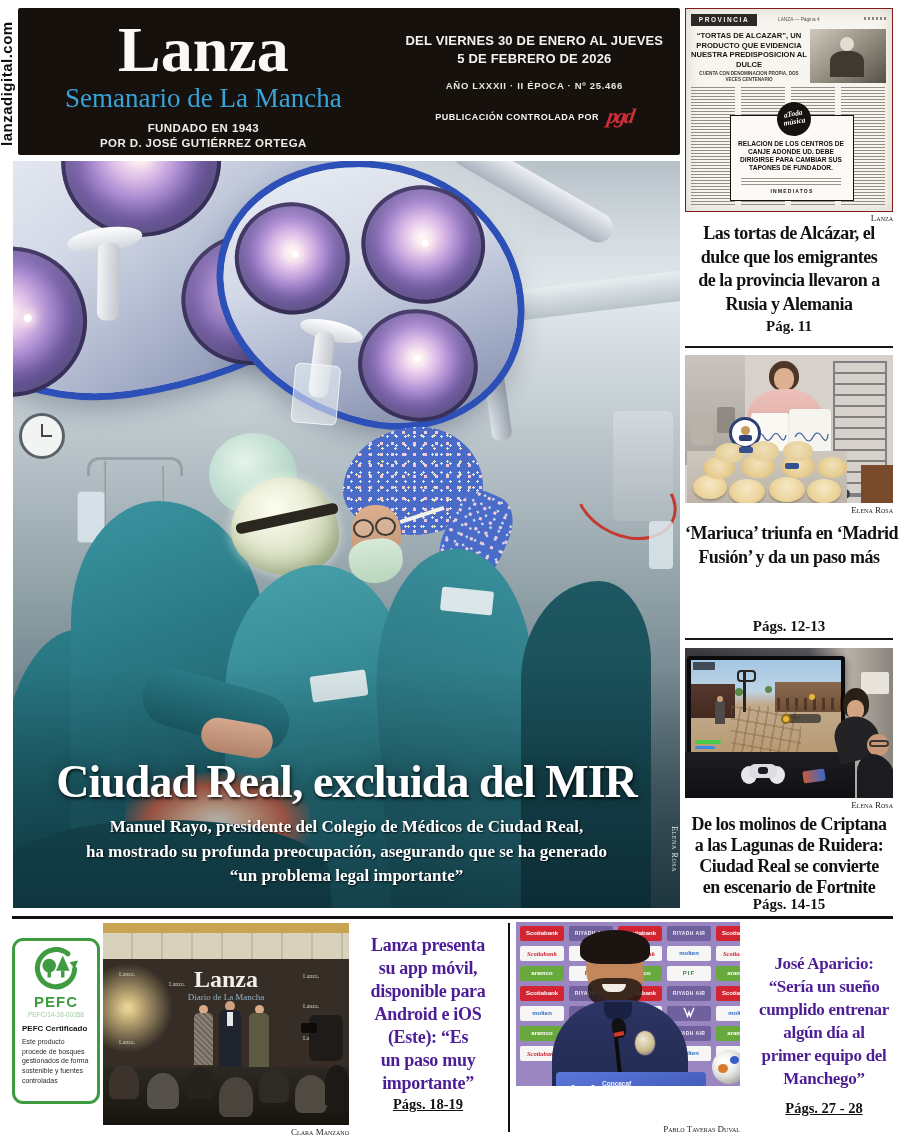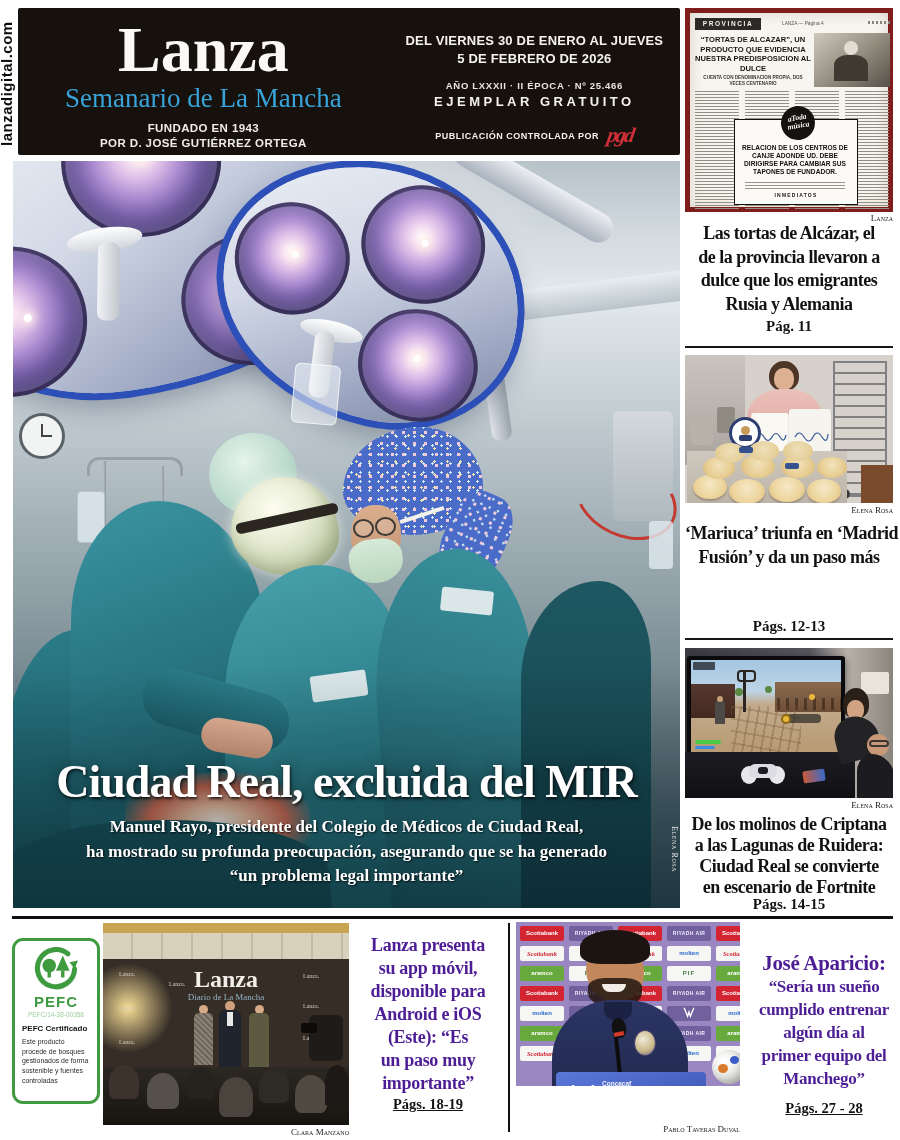--- a/index.html
+++ b/index.html
@@ -45,21 +45,21 @@
     font:400 8px "Liberation Serif",serif;color:#e4e4e4;letter-spacing:.6px;font-variant:small-caps;}
   
   .sb-head{position:absolute;left:685px;width:208px;text-align:center;color:#121212;}
   .sb-head span{display:block;font:700 18px/23.5px "Liberation Serif","DejaVu Serif",serif;letter-spacing:-.5px;white-space:nowrap;}
   .sb-page{position:absolute;left:685px;width:208px;text-align:center;font:700 15px "Liberation Serif",serif;color:#121212;}
   .sb-rule{position:absolute;left:685px;width:208px;border-top:2px solid #161616;}
   .credit{position:absolute;font:400 9px "Liberation Serif",serif;font-variant:small-caps;color:#222;text-align:right;}
   .photo-box{position:absolute;overflow:hidden;}
   
   .clipping{position:absolute;left:685px;top:8px;width:208px;height:204px;background:#f7f5ef;
-    border:5px solid #7f1d1d;box-sizing:border-box;box-shadow:inset 0 0 14px rgba(120,110,90,.25);}
+    border:1px solid #7f1d1d;box-sizing:border-box;box-shadow:inset 0 0 14px rgba(120,110,90,.25);}
   .clip-col{position:absolute;background:repeating-linear-gradient(180deg,#948e84 0 1px,transparent 1px 3px);}
   .clip-ad{position:absolute;left:44px;top:106px;width:122px;height:84px;background:#fbfaf6;border:1.5px solid #15120e;}
   
   .bottom-rule{position:absolute;left:12px;top:916px;width:881px;height:3px;background:#101010;}
   .vdiv{position:absolute;left:508px;top:923px;width:2px;height:209px;background:#101010;}
   .story-lines span{display:block;font:700 18px/23px "Liberation Serif","DejaVu Serif",serif;color:#4c1d95;letter-spacing:-.3px;white-space:nowrap;}
   .story-page{font:700 14.5px "Liberation Serif",serif;color:#131313;text-decoration:underline;}
   
   .pefc{position:absolute;left:12px;top:938px;width:88px;height:166px;border:3px solid #3f9b3f;border-radius:11px;
     background:#fff;text-align:center;box-sizing:border-box;padding-top:6px;}
@@ -93,21 +93,20 @@
         <span>FUNDADO EN 1943</span><br>
         <span>POR D. JOSÉ GUTIÉRREZ ORTEGA</span>
       </div>
     </div>
     <div class="mh-right">
       <div class="mh-date">
         <span>DEL VIERNES 30 DE ENERO AL JUEVES</span><br>
         <span>5 DE FEBRERO DE 2026</span>
       </div>
       <div class="mh-edition">AÑO LXXXII · II ÉPOCA · Nº 25.466</div>
-      <div class="mh-free">EJEMPLAR GRATUITO</div>
       <div class="mh-ctrl">
         <span>PUBLICACIÓN CONTROLADA POR</span>
         <span class="pgd">pgd</span>
       </div>
     </div>
   </header>
 
   <section class="main-photo">
 
     <div class="glare abs" style="left:120px;top:-60px;width:420px;height:200px;background:radial-gradient(ellipse,rgba(255,255,255,.75),rgba(255,255,255,0) 70%);"></div>
@@ -221,22 +220,22 @@
       </div>
       <div class="abs" style="left:4px;top:24px;width:112px;font:800 6.6px/8px 'Liberation Sans',sans-serif;color:#14110c;text-align:center;">RELACION DE LOS CENTROS DE CANJE ADONDE UD. DEBE DIRIGIRSE PARA CAMBIAR SUS TAPONES DE FUNDADOR.</div>
       <div class="abs" style="left:10px;top:62px;width:100px;height:8px;background:repeating-linear-gradient(180deg,#9a948a 0 1px,transparent 1px 3px);"></div>
       <div class="abs" style="left:0;top:72px;width:100%;text-align:center;font:700 5px 'Liberation Sans',sans-serif;letter-spacing:1.2px;color:#1a1813;">INMEDIATOS</div>
     </div>
   </div>
   <div class="credit" style="left:685px;top:213px;width:208px;">Lanza</div>
 
   <div class="sb-head" style="top:222px;">
     <span>Las tortas de Alcázar, el</span>
+    <span>dulce que los emigrantes</span>
     <span>de la provincia llevaron a</span>
-    <span>dulce que los emigrantes</span>
     <span>Rusia y Alemania</span>
   </div>
   <div class="sb-page" style="top:318px;">Pág. 11</div>
   <div class="sb-rule" style="top:346px;"></div>
 
   <div class="photo-box" style="left:685px;top:355px;width:208px;height:148px;background:#d7d1cb;">
     <div class="abs" style="left:0;top:0;width:60px;height:110px;background:linear-gradient(180deg,#c9c4be,#a9a49e);"></div>
     <div class="abs" style="left:6px;top:60px;width:22px;height:30px;background:#b9b2a8;border-radius:3px;"></div>
     <div class="abs" style="left:32px;top:52px;width:18px;height:26px;background:#8f8a82;border-radius:3px;"></div>
     <div class="abs" style="left:148px;top:6px;width:54px;height:136px;background:linear-gradient(90deg,#b9babd,#8f9194);box-shadow:inset 0 0 0 2px #7e8083;background-image:repeating-linear-gradient(180deg,rgba(60,60,64,.55) 0 2px,transparent 2px 11px);"></div>
@@ -478,21 +477,21 @@
       <div class="abs" style="left:46px;top:32px;font:800 11px 'Liberation Sans',sans-serif;letter-spacing:.5px;color:#fff;">CUP</div>
     </div>
     <div class="abs" style="left:196px;top:128px;width:34px;height:34px;border-radius:50%;background:radial-gradient(circle at 36% 32%,#ffffff,#e8e8e4 55%,#b8b8b4);box-shadow:inset -4px -4px 8px rgba(0,0,0,.2);">
       <div class="abs" style="left:6px;top:14px;width:10px;height:9px;border-radius:50%;background:#d87a2a;"></div>
       <div class="abs" style="left:18px;top:6px;width:9px;height:8px;border-radius:50%;background:#3a5ac8;"></div>
     </div>
   </div>
   <div class="credit" style="left:516px;top:1124px;width:224px;">Pablo Taveras Duval</div>
 
   <div class="abs story-lines" style="left:750px;top:952px;width:148px;text-align:center;">
-    <span style="font-size:21px">José Aparicio:</span>
+    <span style="font-size:17px">José Aparicio:</span>
     <span style="font-size:17px">“Sería un sueño</span>
     <span style="font-size:17px">cumplido entrenar</span>
     <span style="font-size:17px">algún día al</span>
     <span style="font-size:17px">primer equipo del</span>
     <span style="font-size:17px">Manchego”</span>
   </div>
   <div class="abs story-page" style="left:750px;top:1100px;width:148px;text-align:center;">Págs. 27 - 28</div>
 
 </div>
 

